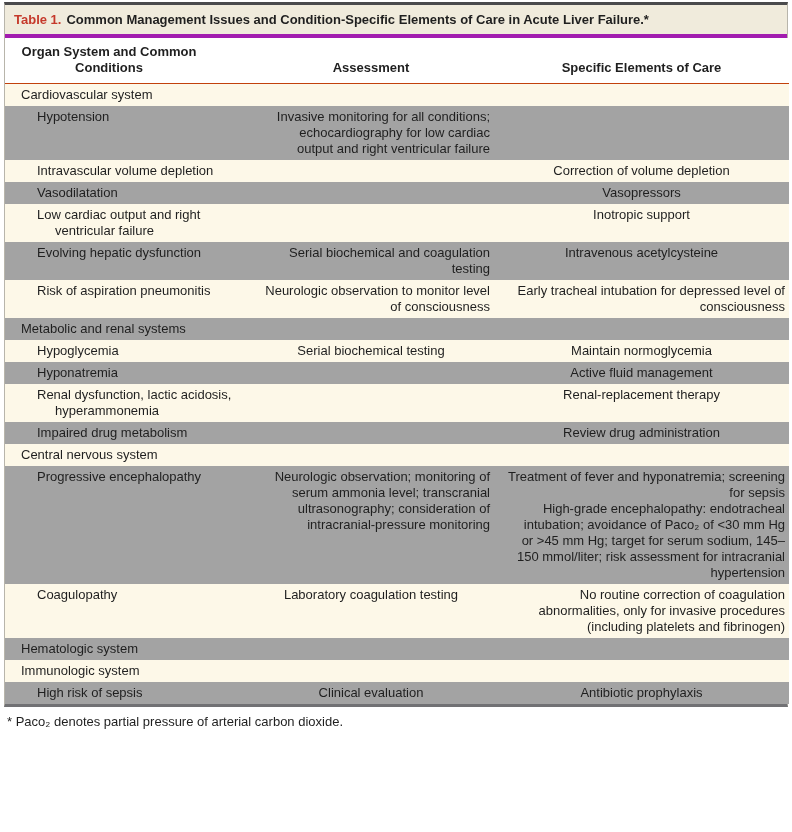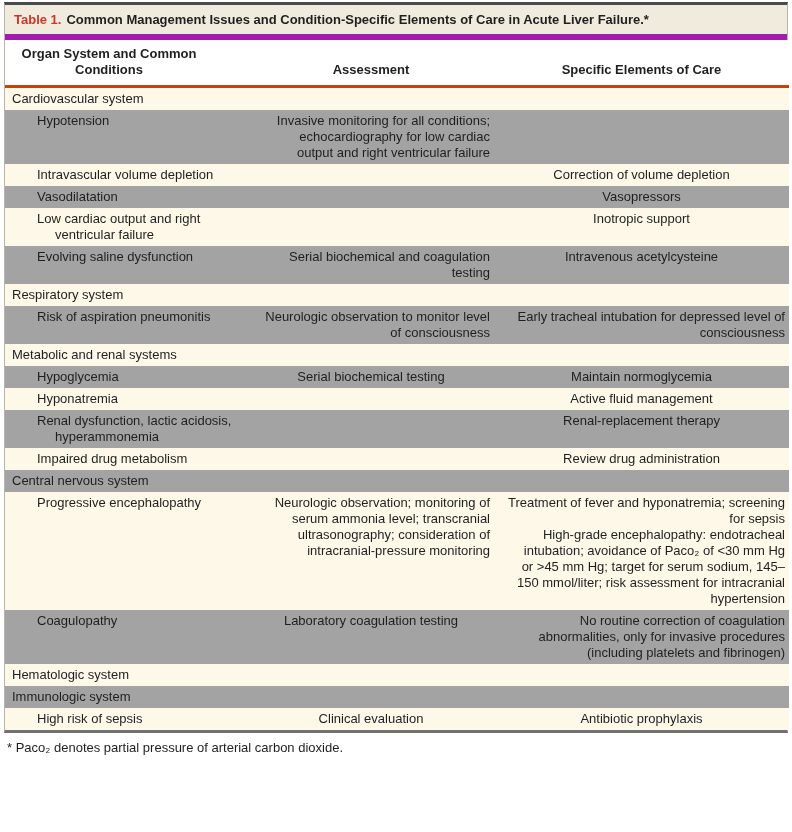--- a/index.html
+++ b/index.html
@@ -12,39 +12,39 @@
   .table-frame{
     margin:2px 4px 0 4px;
     border-top:3px solid #4a4a4c;
     border-bottom:3px solid #717174;
     border-left:1px solid #b8b5ab;
     border-right:1px solid #b8b5ab;
     background:#ffffff;
   }
   .title-bar{
     background:#f0ebdc;
-    border-bottom:6px solid #a21caf;
+    border-bottom:4px solid #a21caf;
     padding:7px 9px 6px 9px;
     font-weight:bold;
   }
   .title-label{color:#c5392b;margin-right:5px;}
   table{width:100%;border-collapse:collapse;table-layout:fixed;}
   col.c1{width:243px;}
   col.c2{width:246px;}
   col.c3{width:295px;}
   thead th{
     vertical-align:bottom;font-weight:bold;background:#ffffff;
-    padding:6px 0 7px 0;border-bottom:3px solid #c2410c;
+    padding:6px 0 7px 0;border-bottom:1px solid #c2410c;
   }
   thead th .h1block{width:196px;margin-left:6px;text-align:center;}
   thead th.hc{text-align:center;margin-top:44px;}
   tbody tr{background:#a3a3a3;}
   tbody tr:nth-child(odd){background:#fdf8e8;}
   td{vertical-align:top;padding:3px 4px;}
-  td.c1.sec{padding-left:7px;}
+  td.c1.sec{padding-left:16px;}
   td.c1.cond{padding-left:50px;text-indent:-18px;}
   td.c2,td.c3{text-align:center;}
   .para{text-align:center;}
   .hang{
     display:inline-block;text-align:right;
     text-indent:-13px;padding-left:13px;
   }
   td.c2 .hang{max-width:242px;}
   td.c3 .hang{max-width:280px;}
   .footnote{margin:7px 0 0 7px;color:#1f1f1f;}
@@ -108,34 +108,29 @@
       <tr>
         <td class="c1 cond">Low cardiac output and right ventricular failure</td>
         <td class="c2"></td>
         <td class="c3">
             <div class="para"><span class="hang">Inotropic support</span></div>
           </td>
       </tr>
 
 
       <tr>
-        <td class="c1 cond">Evolving saline dysfunction</td>
+        <td class="c1 cond">Evolving hepatic dysfunction</td>
         <td class="c2">
             <div class="para"><span class="hang">Serial biochemical and coagulation testing</span></div>
           </td>
         <td class="c3">
             <div class="para"><span class="hang">Intravenous acetylcysteine</span></div>
           </td>
       </tr>
 
-      <tr>
-        <td class="c1 sec">Respiratory system</td>
-        <td class="c2"></td>
-        <td class="c3"></td>
-      </tr>
 
       <tr>
         <td class="c1 cond">Risk of aspiration pneumonitis</td>
         <td class="c2">
             <div class="para"><span class="hang">Neurologic observation to monitor level of consciousness</span></div>
           </td>
         <td class="c3">
             <div class="para"><span class="hang">Early tracheal intubation for depressed level of consciousness</span></div>
           </td>
       </tr>

